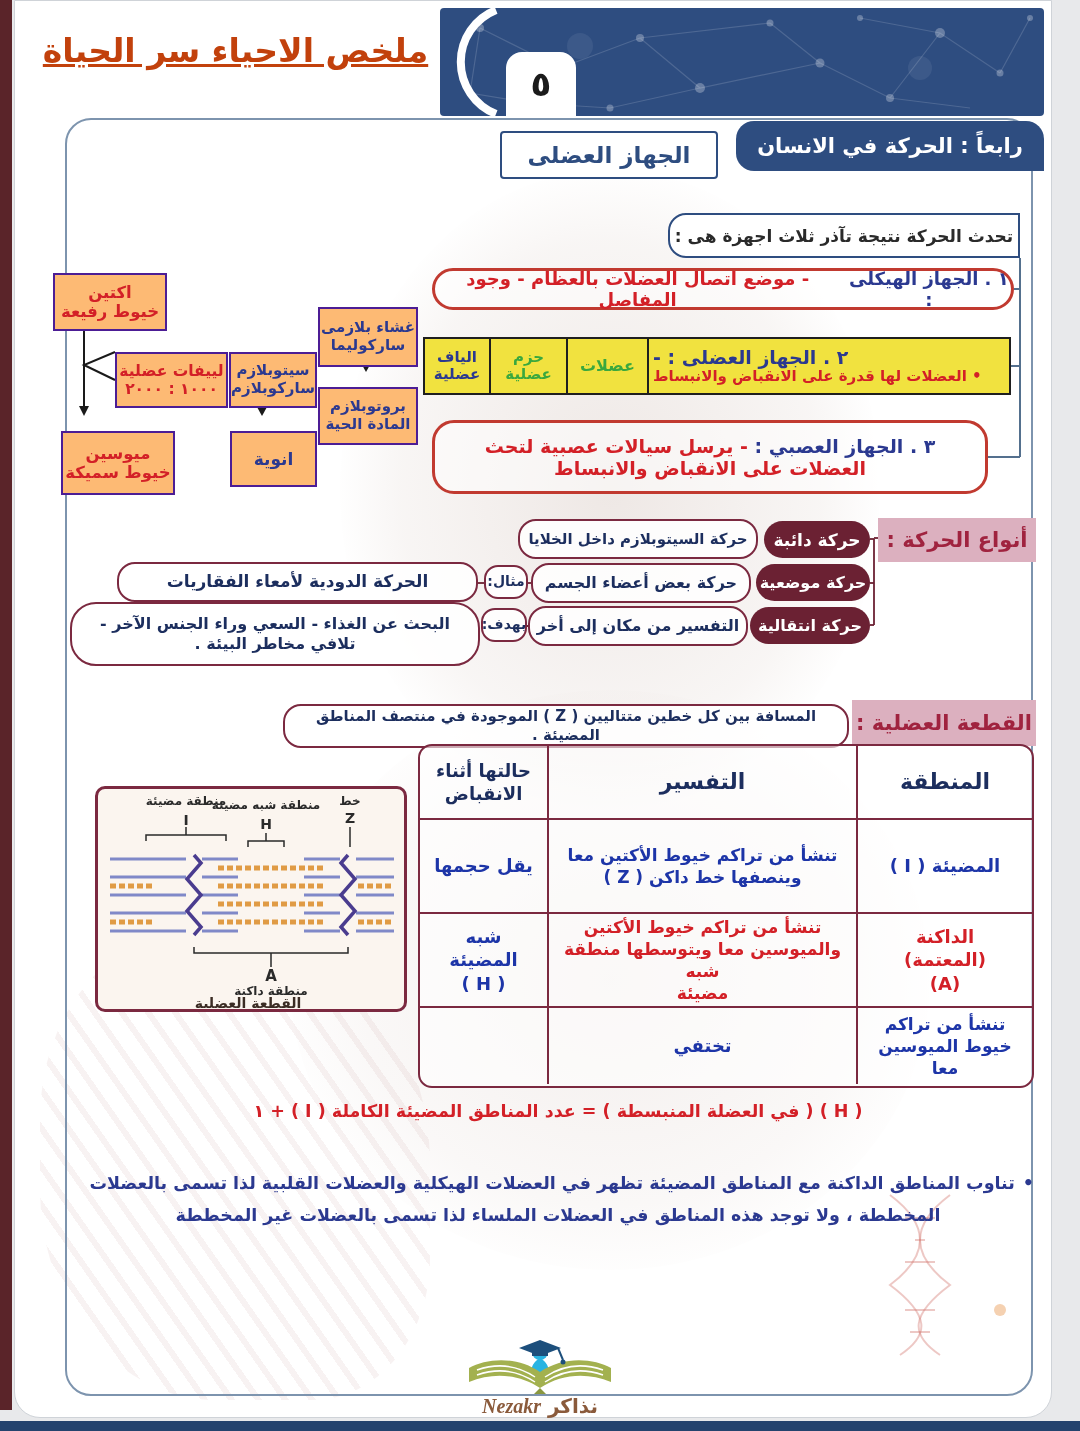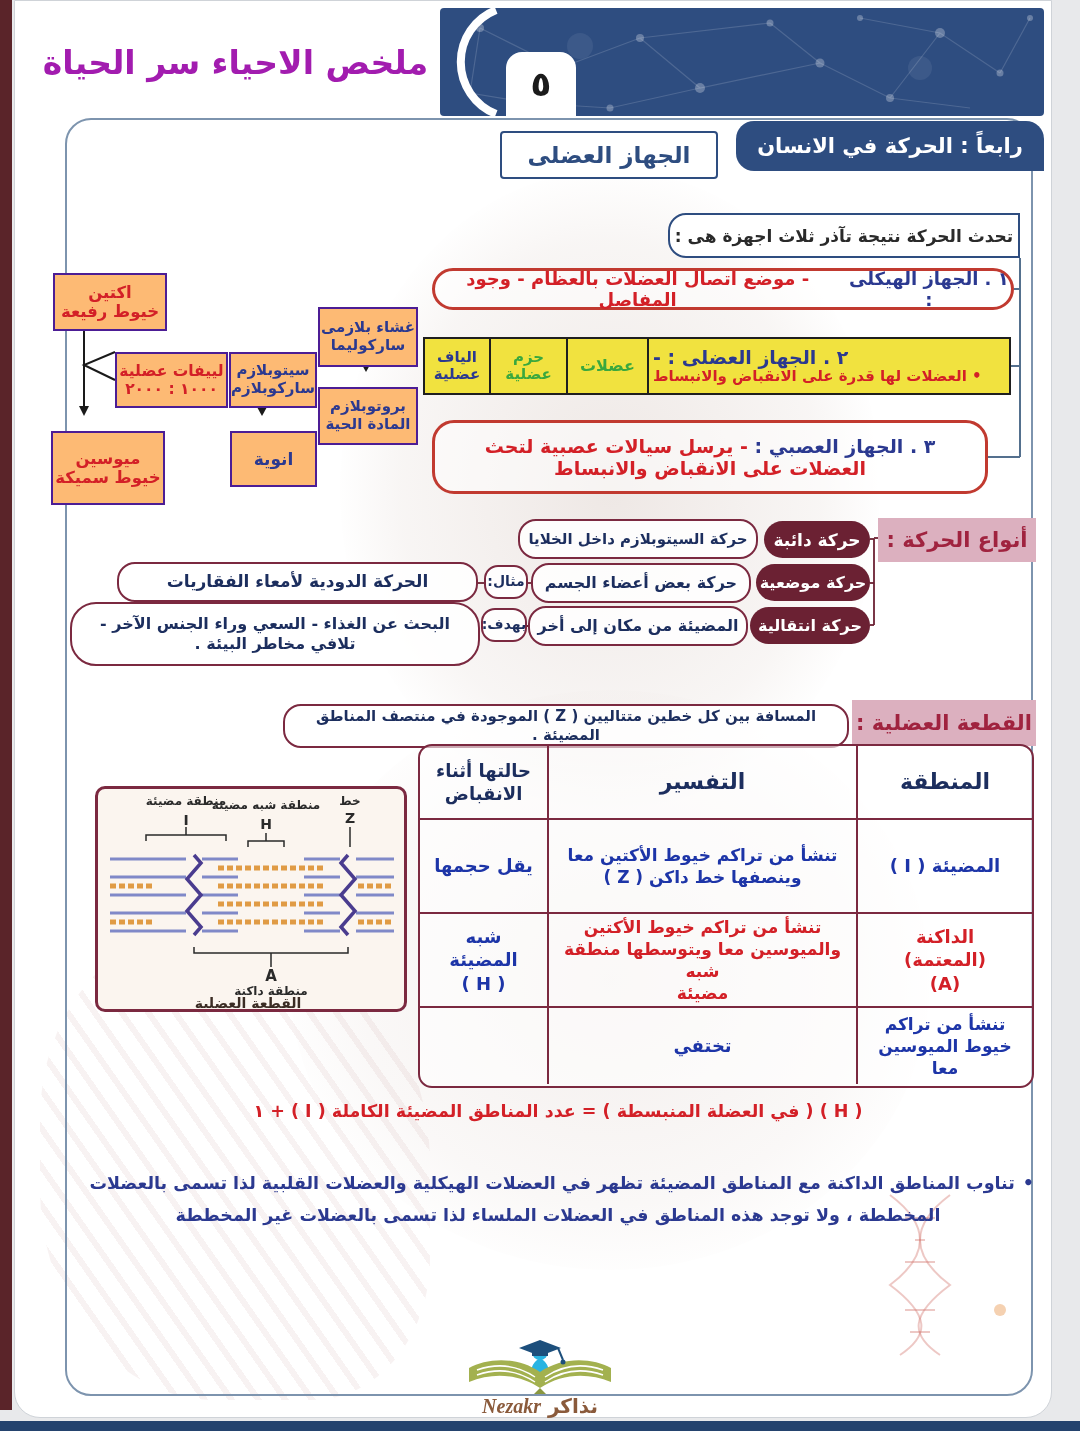--- a/index.html
+++ b/index.html
@@ -22,21 +22,21 @@
   
   .blob{border-radius:50%;z-index:1;pointer-events:none;}
   #blob1{left:340px;top:170px;width:540px;height:640px;
     background:radial-gradient(ellipse at center, rgba(199,178,168,0.30) 0%, rgba(199,178,168,0.12) 55%, transparent 72%);}
   #blob2{left:290px;top:690px;width:640px;height:580px;
     background:radial-gradient(ellipse at center, rgba(206,186,178,0.24) 0%, rgba(206,186,178,0.10) 55%, transparent 75%);}
   #stripes{left:40px;top:930px;width:390px;height:470px;border-radius:40% 50% 30% 45%;
     background:repeating-linear-gradient(55deg, rgba(190,140,140,0.11) 0px, rgba(190,140,140,0.11) 6px, transparent 6px, transparent 22px);z-index:1;}
 
   
-  #h-title{left:28px;top:22px;width:415px;height:80px;color:#a21caf;font-size:33px;font-weight:bold;z-index:3;}
+  #h-title{left:28px;top:10px;width:415px;height:80px;color:#c2410c;font-size:33px;font-weight:bold;z-index:3;text-decoration:underline;}
   #h-box{left:440px;top:8px;width:604px;height:108px;background:#2e4d80;border-radius:4px;z-index:2;overflow:hidden;}
   #h-crescent{left:404px;top:2px;width:110px;height:120px;z-index:4;}
   #h-num{left:506px;top:52px;width:70px;height:64px;background:#ffffff;border-radius:16px 16px 0 0;
          font-size:34px;color:#1b1b1b;font-weight:bold;z-index:5;}
 
   #frame{left:65px;top:118px;width:968px;height:1278px;border:2px solid #7d94ae;border-radius:26px;box-sizing:border-box;z-index:1;}
 
   #sec-box{left:736px;top:121px;width:308px;height:50px;background:#2e4d80;color:#fff;
            font-size:21px;font-weight:bold;border-radius:18px 18px 0 18px;z-index:3;}
   #sub-box{left:500px;top:131px;width:218px;height:48px;background:#fff;border:2.5px solid #2e4d80;
@@ -64,21 +64,21 @@
   #strip .c4 .l2{font-size:15px;color:#d32027;}
 
   
   .ybox{background:#fdba74;border:2px solid #4c1d95;box-sizing:border-box;font-weight:bold;line-height:1.18;z-index:3;margin-top:15px;}
   #yb-actin{left:53px;top:258px;width:114px;height:58px;font-size:16.5px;}
   #yb-membrane{left:318px;top:292px;width:100px;height:60px;font-size:15px;}
   #yb-myofibrils{left:115px;top:337px;width:113px;height:56px;font-size:15.5px;}
   #yb-cytoplasm{left:229px;top:337px;width:88px;height:56px;font-size:15px;}
   #yb-protoplasm{left:318px;top:372px;width:100px;height:58px;font-size:15px;}
   #yb-nuclei{left:230px;top:416px;width:87px;height:56px;font-size:17px;}
-  #yb-myosin{left:51px;top:416px;width:114px;height:74px;font-size:16.5px;}
+  #yb-myosin{left:61px;top:416px;width:114px;height:64px;font-size:16.5px;}
 
   
   .plabel{background:#dcb0bf;color:#a0233f;font-weight:bold;z-index:3;}
   #mv-label{left:878px;top:518px;width:158px;height:44px;font-size:21px;}
   .pill{background:#6b2133;color:#fff;border-radius:19px;font-weight:bold;z-index:3;}
   #mv-p1{left:764px;top:521px;width:106px;height:37px;font-size:17px;}
   #mv-p2{left:756px;top:564px;width:114px;height:37px;font-size:16px;}
   #mv-p3{left:750px;top:607px;width:120px;height:37px;font-size:16px;}
   .mbox{background:rgba(255,255,255,0.85);border:2.5px solid #7b2940;border-radius:18px;color:#1c2e5e;
         font-weight:bold;box-sizing:border-box;z-index:3;line-height:1.25;}
@@ -213,21 +213,21 @@
 <div class="abs flexc ybox t-blue" id="yb-nuclei">انوية</div>
 <div class="abs flexc ybox pre t-red" id="yb-myosin">ميوسين
 خيوط سميكة</div>
 
 <div class="abs flexc rtl plabel" id="mv-label">أنواع الحركة :</div>
 <div class="abs flexc rtl pill" id="mv-p1">حركة دائبة</div>
 <div class="abs flexc rtl pill" id="mv-p2">حركة موضعية</div>
 <div class="abs flexc rtl pill" id="mv-p3">حركة انتقالية</div>
 <div class="abs flexc rtl mbox" id="mv-b1">حركة السيتوبلازم داخل الخلايا</div>
 <div class="abs flexc rtl mbox" id="mv-b2">حركة بعض أعضاء الجسم</div>
-<div class="abs flexc rtl mbox" id="mv-b3">المضيئة من مكان إلى أخر</div>
+<div class="abs flexc rtl mbox" id="mv-b3">التفسير من مكان إلى أخر</div>
 <div class="abs flexc rtl mbox" id="mv-t1">مثال:</div>
 <div class="abs flexc rtl mbox" id="mv-t2">بهدف:</div>
 <div class="abs flexc rtl mbox" id="mv-e1">الحركة الدودية لأمعاء الفقاريات</div>
 <div class="abs flexc rtl mbox pre" id="mv-e2">البحث عن الغذاء - السعي وراء الجنس الآخر -
 تلافي مخاطر البيئة .</div>
 
 <div class="abs flexc rtl plabel" id="sar-label">القطعة العضلية :</div>
 <div class="abs flexc rtl mbox" id="sar-def">المسافة بين كل خطين متتاليين ( Z ) الموجودة في منتصف المناطق المضيئة .</div>
 
 <div class="abs" id="sar-table">

